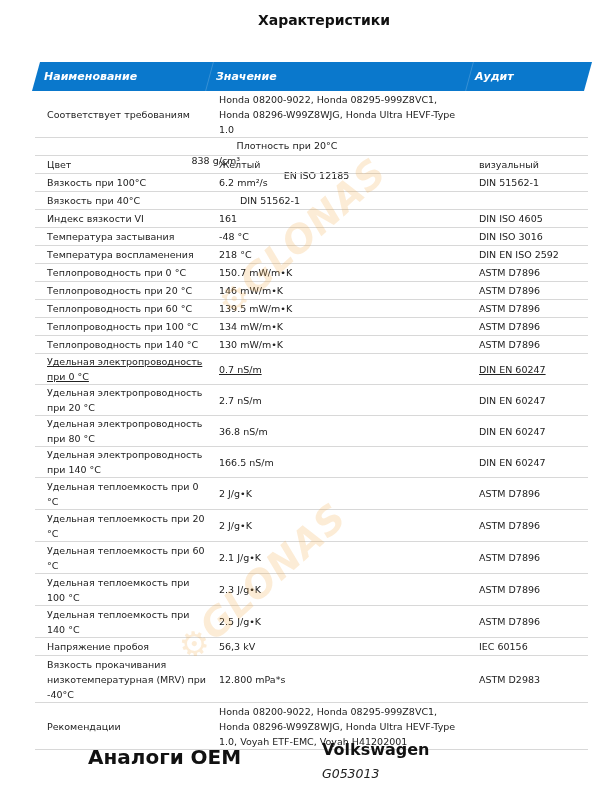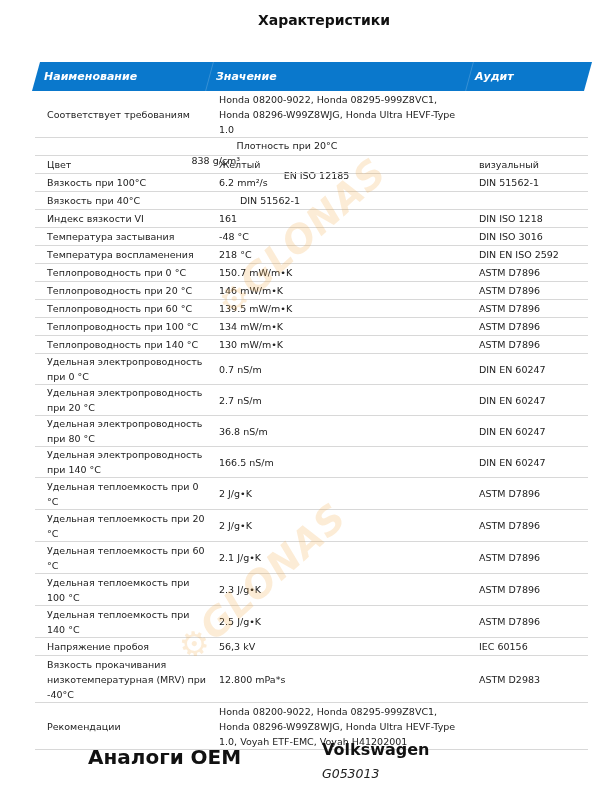--- a/index.html
+++ b/index.html
@@ -62,21 +62,21 @@
     <div class="c2">6.2 mm²/s</div>
     <div class="c3">DIN 51562-1</div>
   </div>
     <div class="row" style="height: 17px; gap: 21px;">
     <div class="c1">Вязкость при 40°C</div>
     <div class="c3">DIN 51562-1</div>
   </div>
     <div class="row" style="height: 17px;">
     <div class="c1">Индекс вязкости VI</div>
     <div class="c2">161</div>
-    <div class="c3">DIN ISO 1218</div>
+    <div class="c3">DIN ISO 4605</div>
   </div>
     <div class="row" style="height: 17px;">
     <div class="c1">Температура застывания</div>
     <div class="c2">-48 °C</div>
     <div class="c3">DIN ISO 3016</div>
   </div>
     <div class="row" style="height: 17px;">
     <div class="c1">Температура воспламенения</div>
     <div class="c2">218 °C</div>
     <div class="c3">DIN EN ISO 2592</div>
@@ -99,21 +99,21 @@
     <div class="row" style="height: 17px;">
     <div class="c1">Теплопроводность при 100 °C</div>
     <div class="c2">134 mW/m•K</div>
     <div class="c3">ASTM D7896</div>
   </div>
     <div class="row" style="height: 17px;">
     <div class="c1">Теплопроводность при 140 °C</div>
     <div class="c2">130 mW/m•K</div>
     <div class="c3">ASTM D7896</div>
   </div>
-    <div class="row" style="height: 30px;">
+    <div class="row" style="height: 30px; text-decoration: underline;">
     <div class="c1">Удельная электропроводность при 0 °C</div>
     <div class="c2">0.7 nS/m</div>
     <div class="c3">DIN EN 60247</div>
   </div>
     <div class="row" style="height: 30px;">
     <div class="c1">Удельная электропроводность при 20 °C</div>
     <div class="c2">2.7 nS/m</div>
     <div class="c3">DIN EN 60247</div>
   </div>
     <div class="row" style="height: 30px;">

